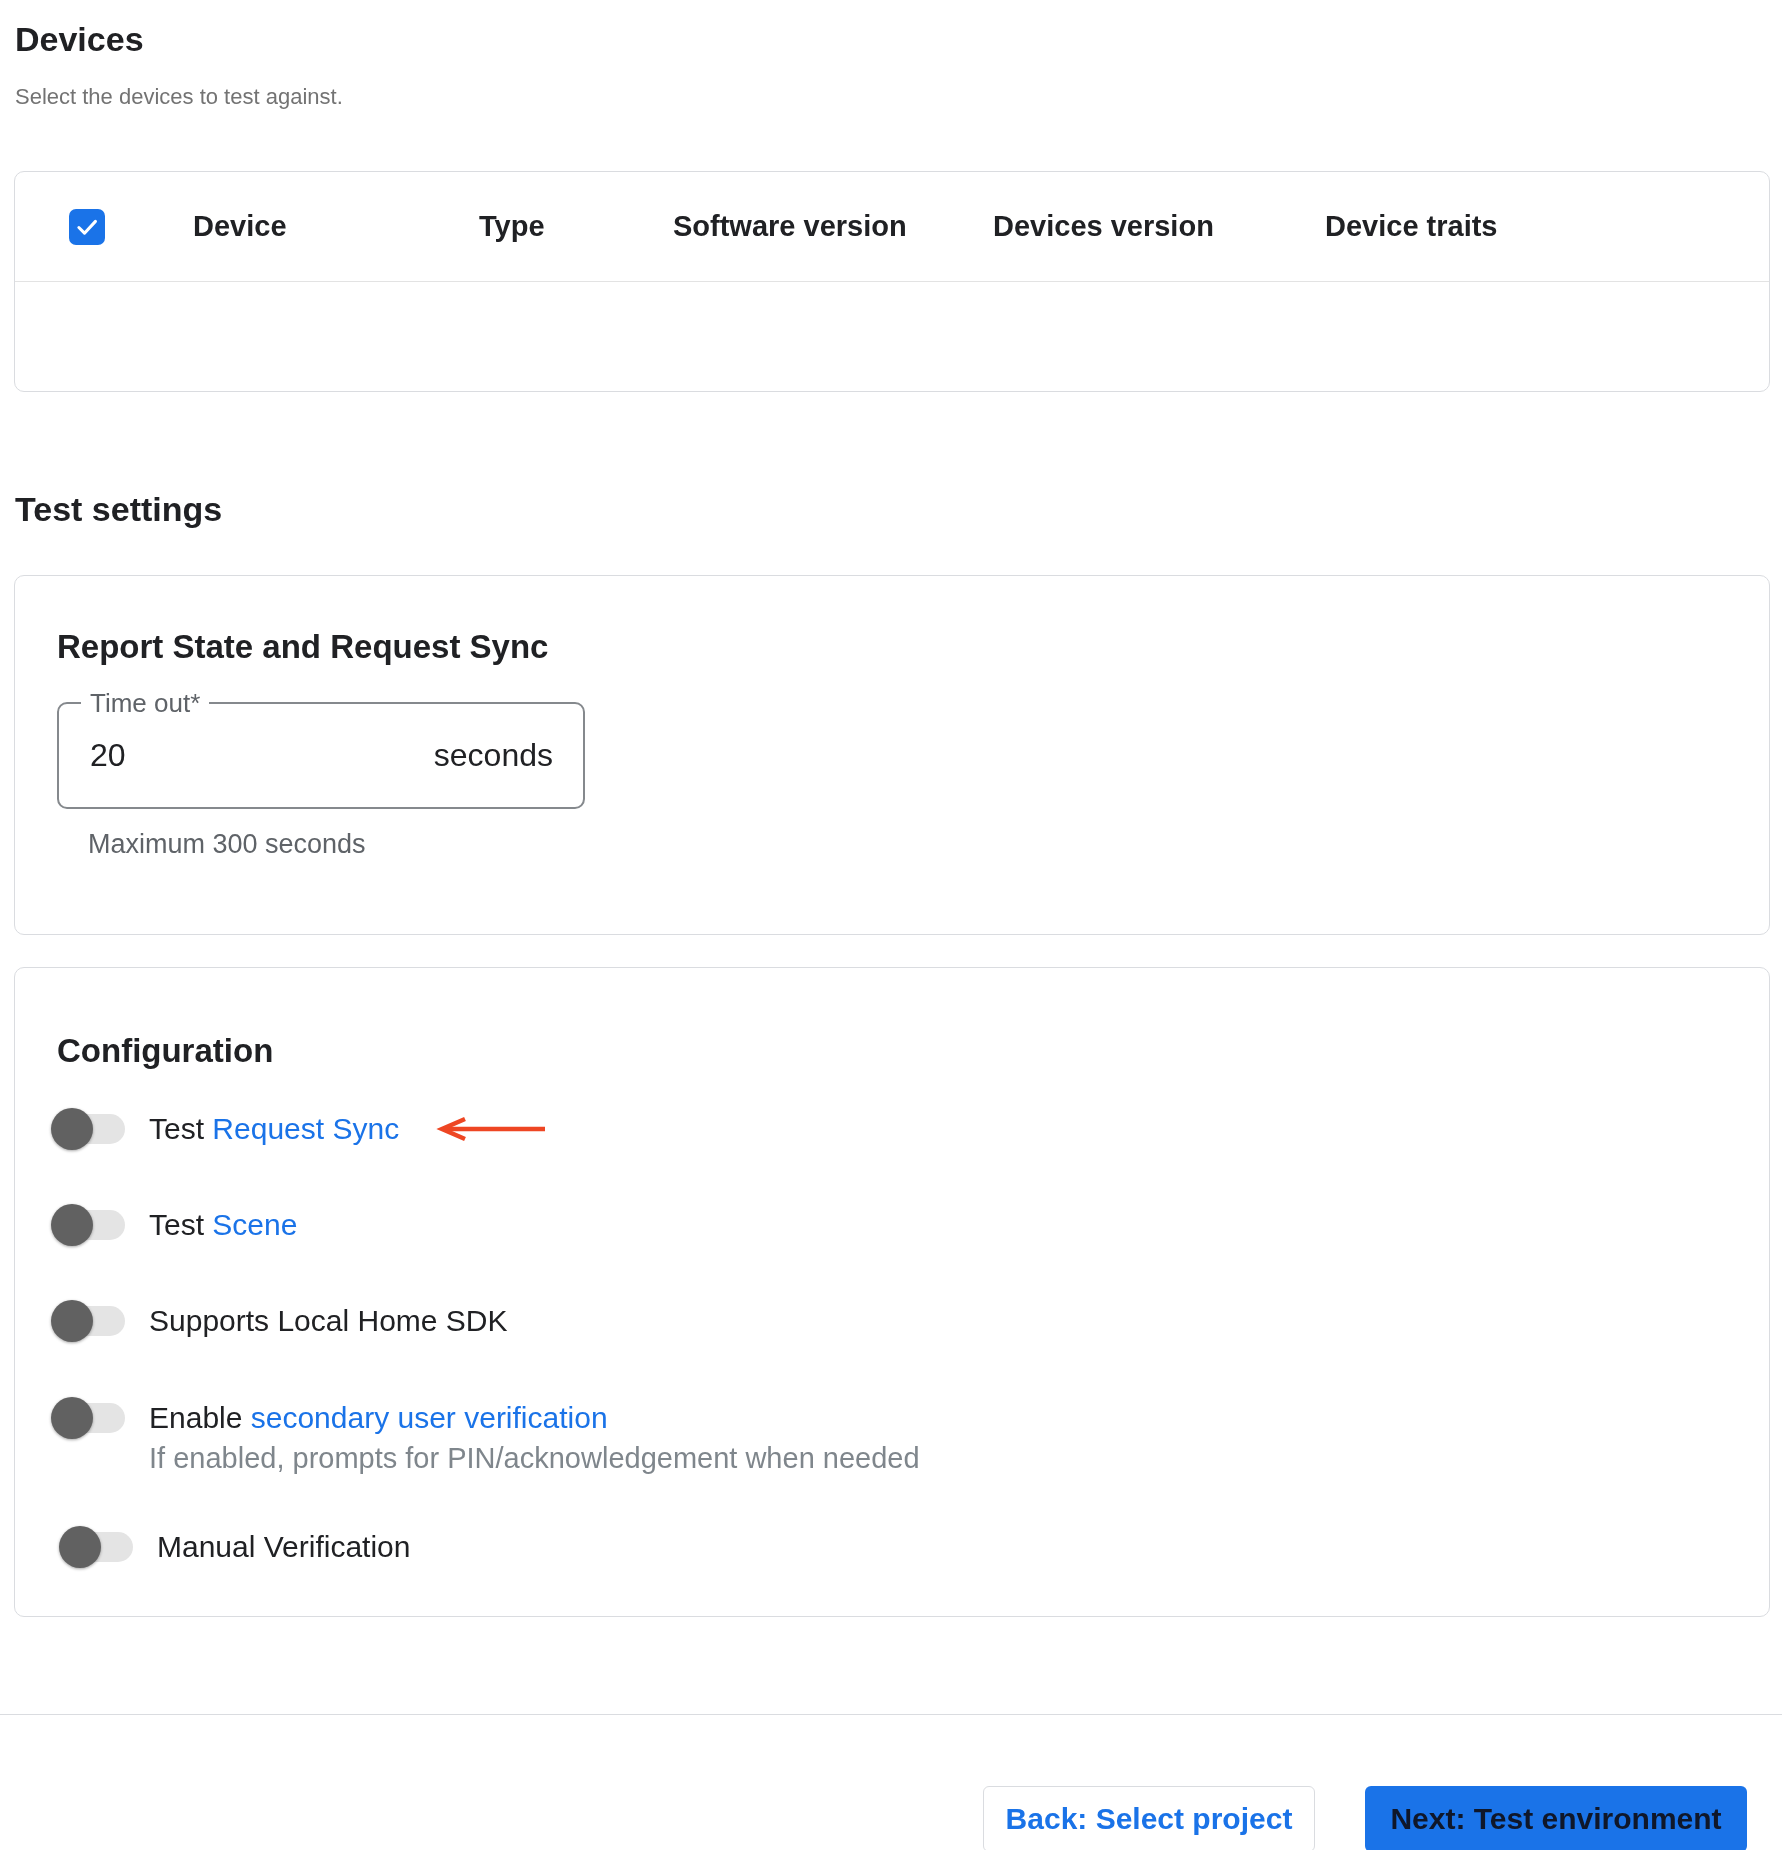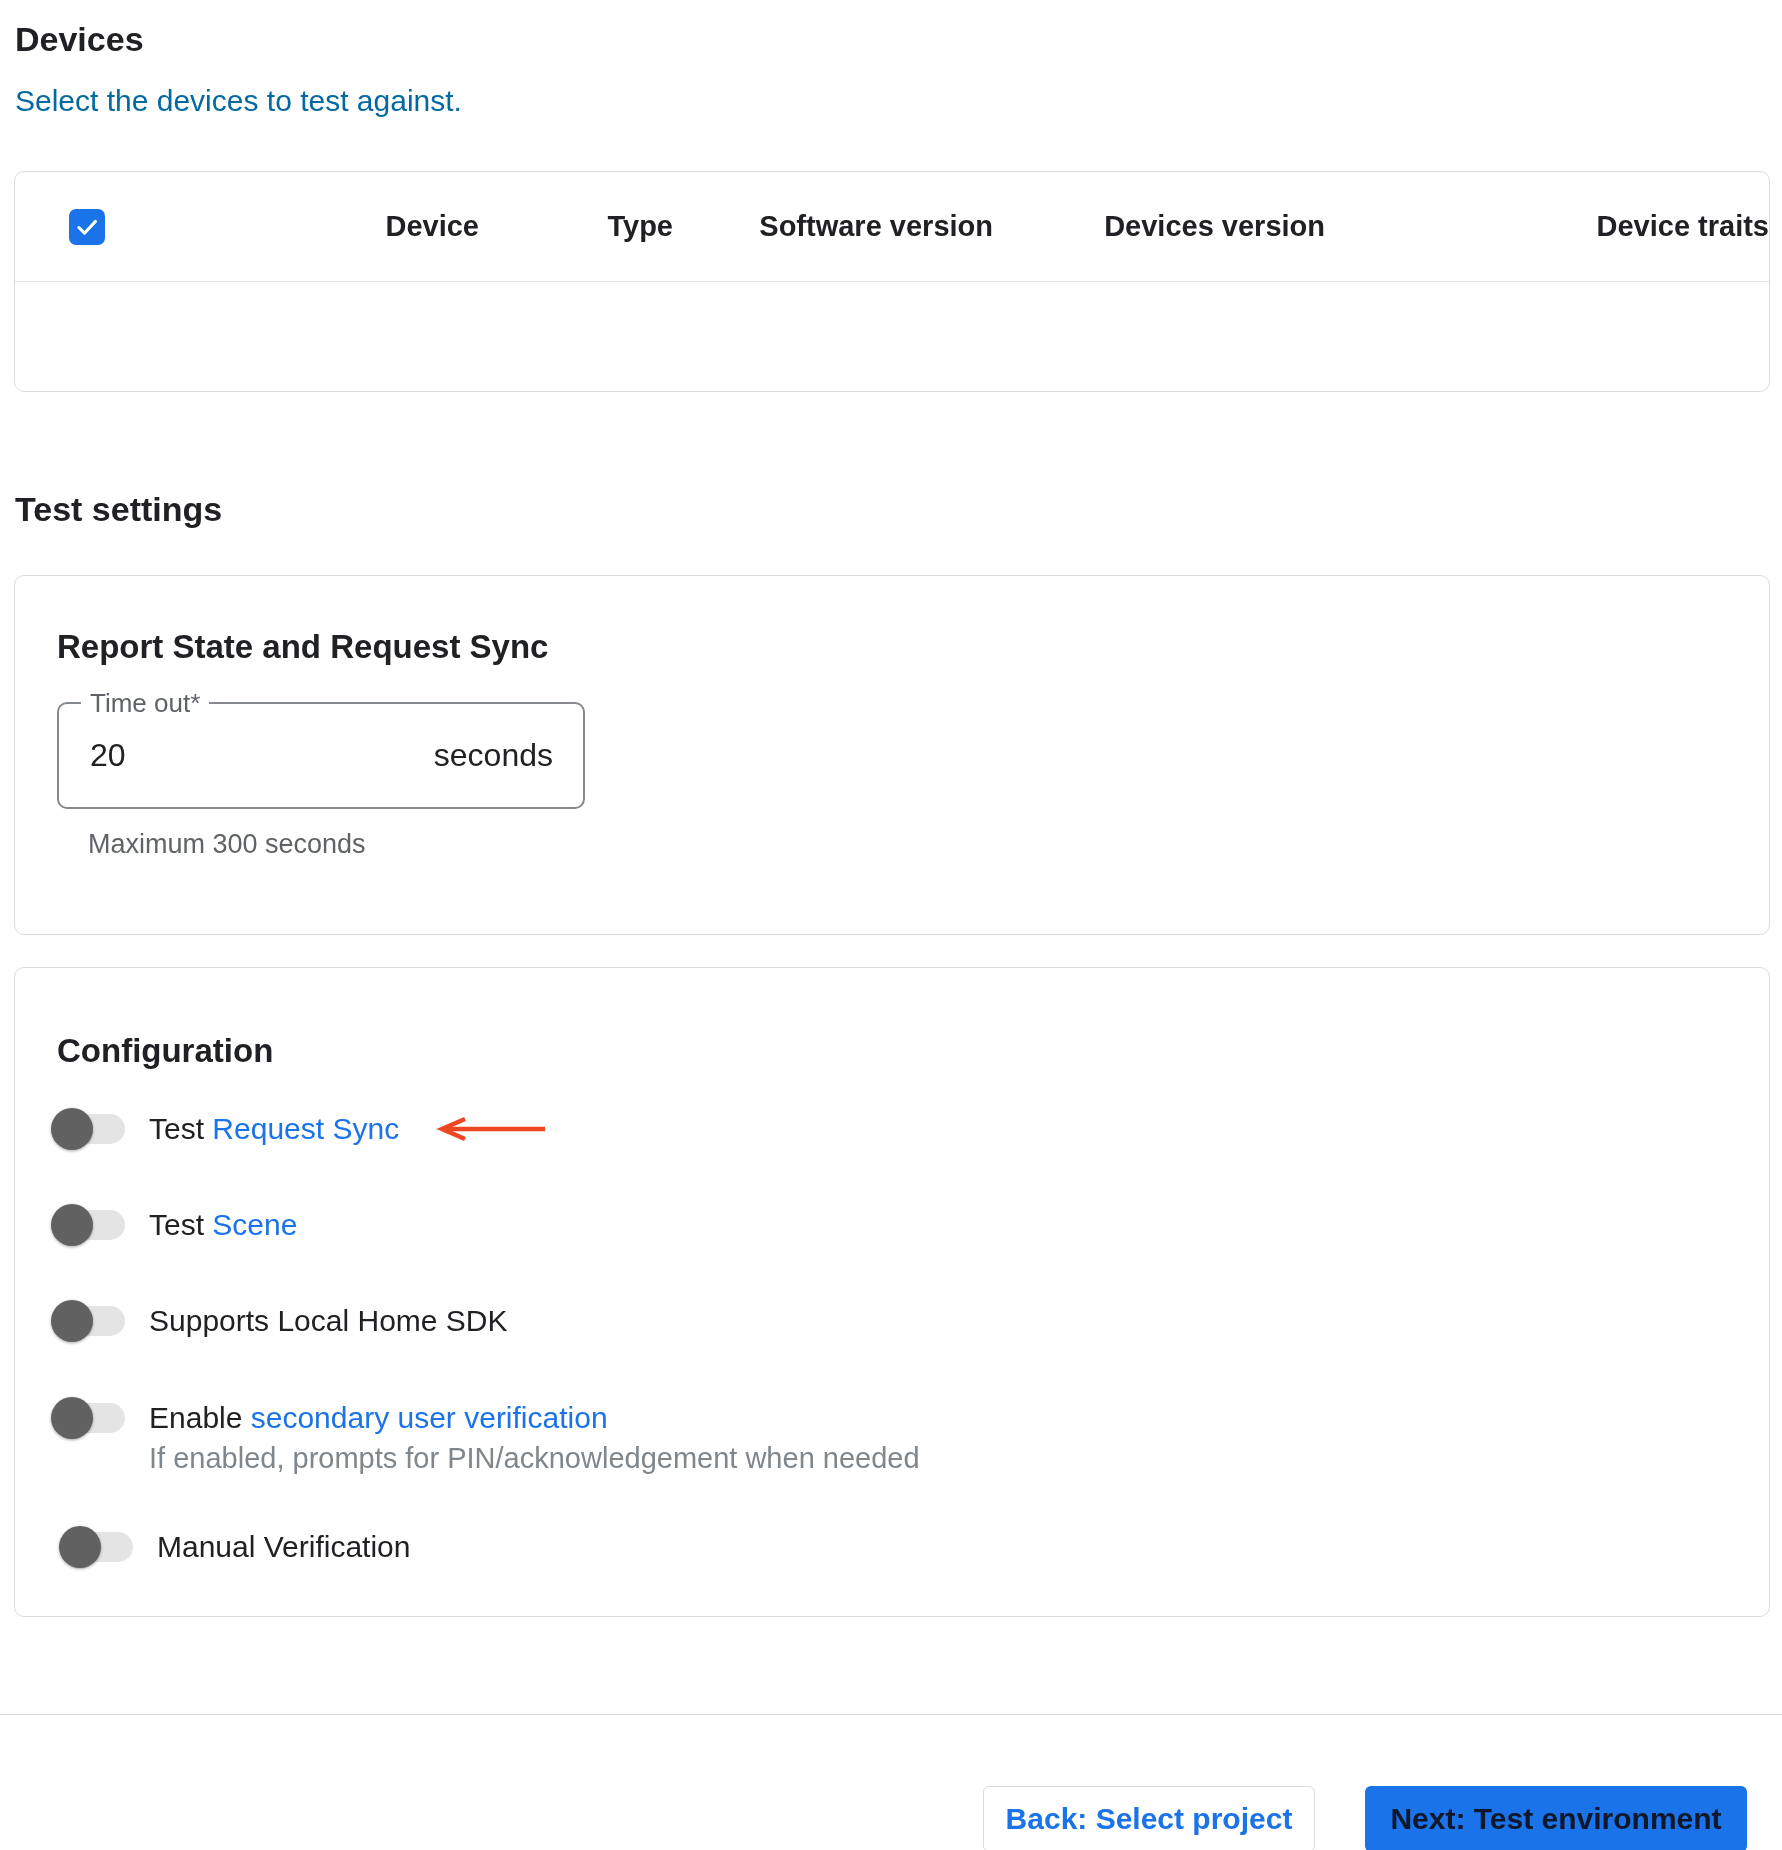--- a/index.html
+++ b/index.html
@@ -6,32 +6,32 @@
   html,body { background:#ffffff; }
   body {
     width:1782px; height:1850px; position:relative;
     font-family:"Liberation Sans", sans-serif;
     color:#202124;
   }
   .abs { position:absolute; }
 
   
   .h1 { font-size:34px; font-weight:700; color:#202124; }
-  .subtitle { font-size:30px; color:#0369a1; }
+  .subtitle { font-size:22px; color:#737373; }
   .h2 { font-size:33px; font-weight:700; color:#202124; }
 
   
   .card { position:absolute; left:14px; width:1756px; background:#fff;
           border:1px solid #dadce0; border-radius:10px; }
 
   
   .table-card { top:171px; height:221px; overflow:hidden; }
   .trow { display:grid; grid-template-columns:178px 286px 194px 320px 332px 1fr;
           align-items:center; }
-  .trow.head { height:110px; border-bottom:1px solid #e3e3e3; font-weight:700;text-align:right; }
+  .trow.head { height:110px; border-bottom:1px solid #e3e3e3; font-weight:700; }
   .trow.head .cell { font-size:29px; color:#202124; }
   .trow.body { height:109px; background:#e7edfc; }
   .trow.body .cell { font-size:29px; color:#202124; }
   .cell.cb { padding-left:54px; }
 
   .checkbox { width:36px; height:36px; background:#1a73e8; border-radius:7px;
               display:flex; align-items:center; justify-content:center; cursor:pointer; }
   .checkbox svg { width:26px; height:26px; }
 
   .trait-box { display:inline-block; border:5px solid #ee4623; border-radius:3px;

